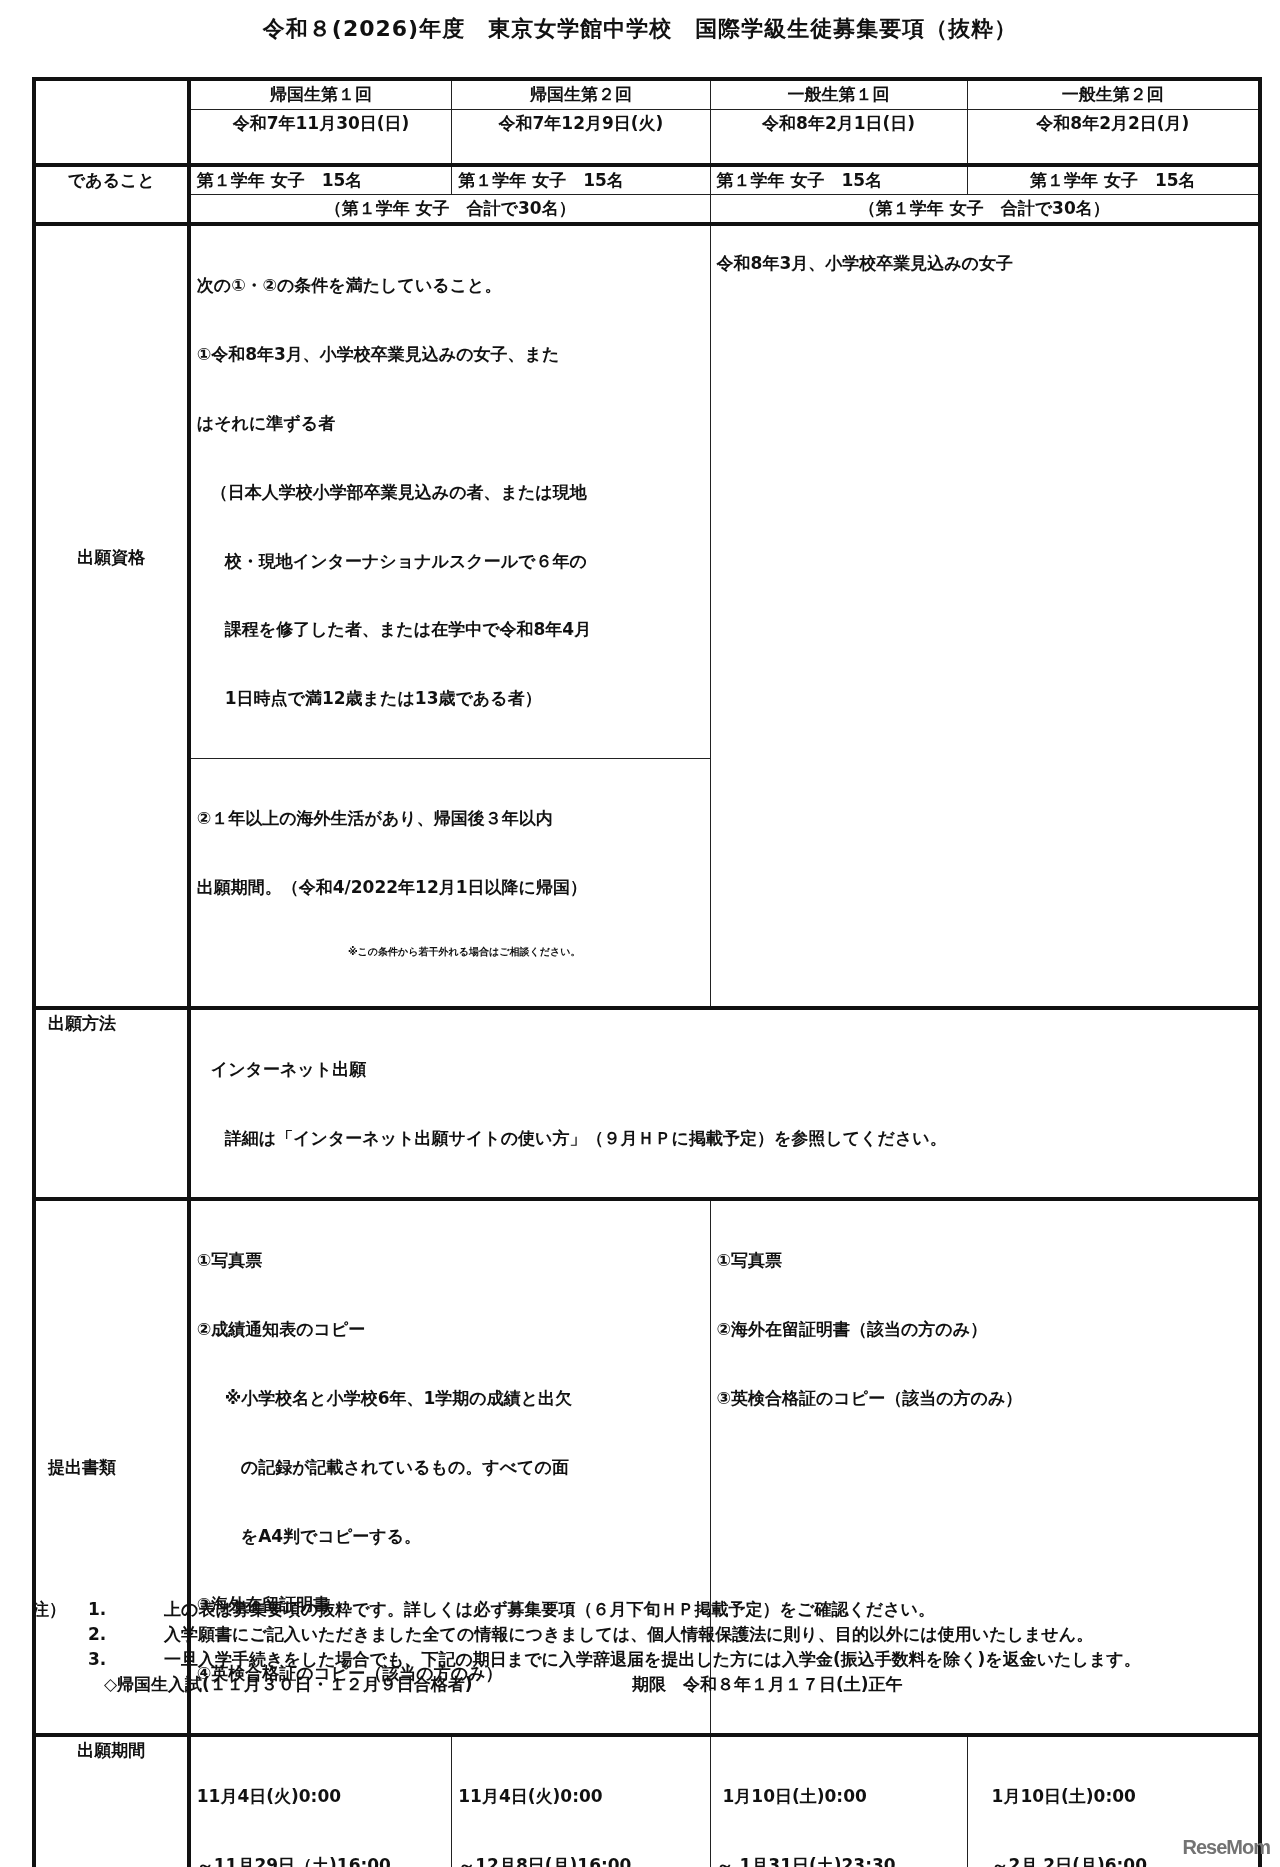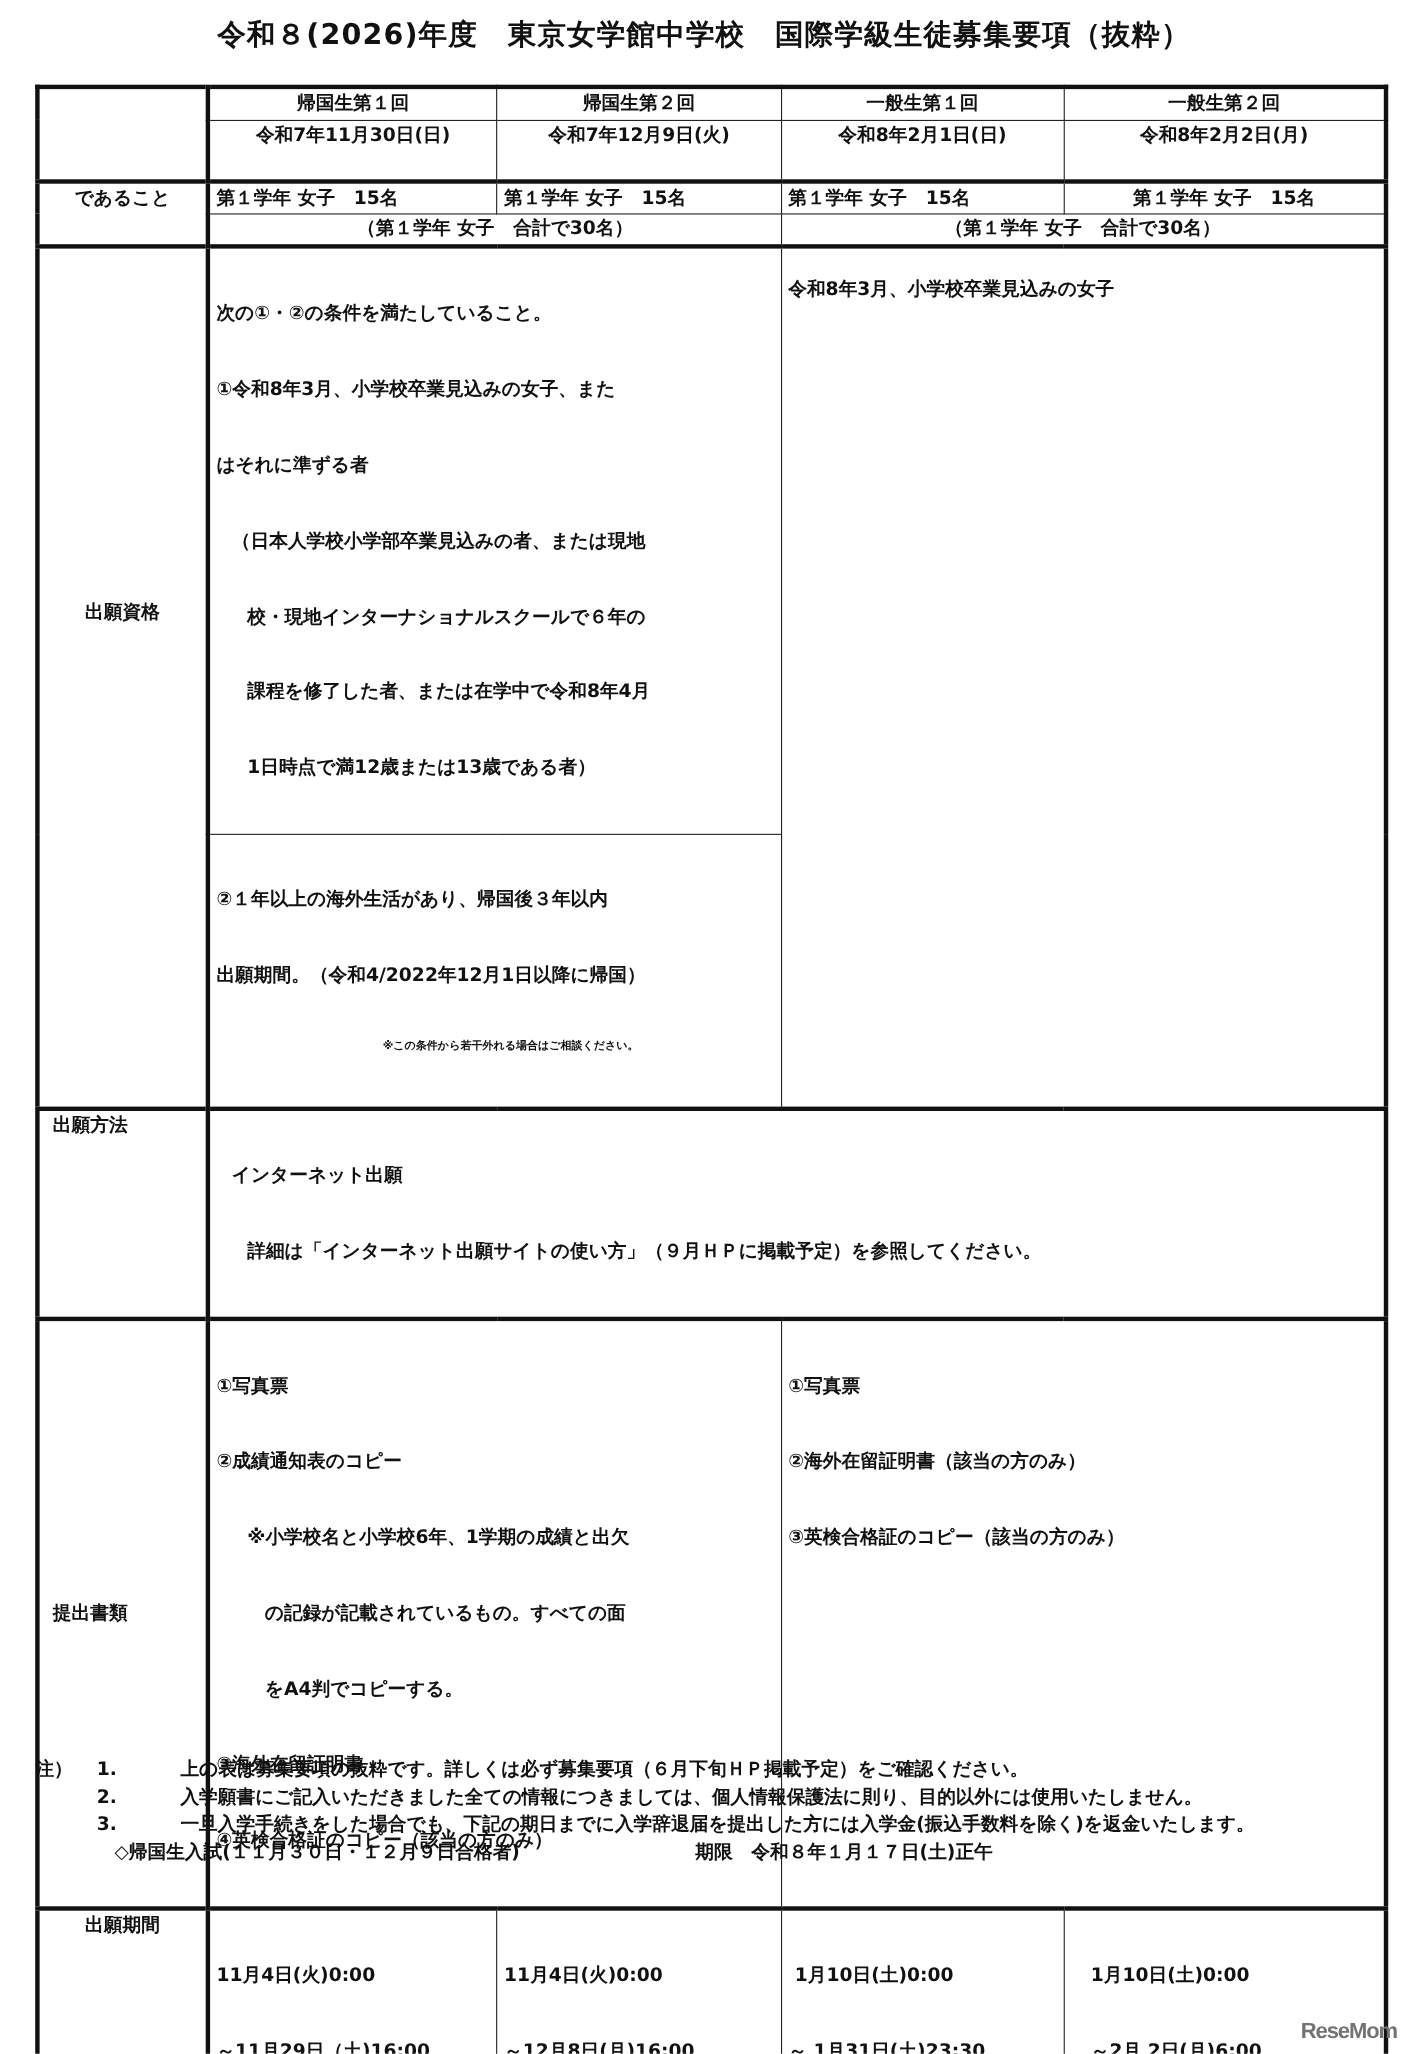--- a/index.html
+++ b/index.html
@@ -4,21 +4,21 @@
 <style>
   * { box-sizing: border-box; margin: 0; padding: 0; }
   html, body { background: #ffffff; }
   body {
     width: 1280px; height: 1867px; position: relative; overflow: hidden;
     font-family: "DejaVu Sans", "Liberation Sans", sans-serif;
     color: #111111; font-weight: bold;
   }
   .title {
     position: absolute; left: 0; top: 14px; width: 1280px; text-align: center;
-    font-size: 26px; letter-spacing: 1px; white-space: pre;
+    font-size: 22px; letter-spacing: 1px; white-space: pre;
   }
   table.main {
     position: absolute; left: 32px; top: 77px; width: 1230px;
     border-collapse: collapse; table-layout: fixed;
     border: 4px solid #111;
     font-size: 17px; line-height: 1.35;
   }
   table.main td {
     border: 1.5px solid #222; vertical-align: top; padding: 2px 6px;
     white-space: pre-wrap;

